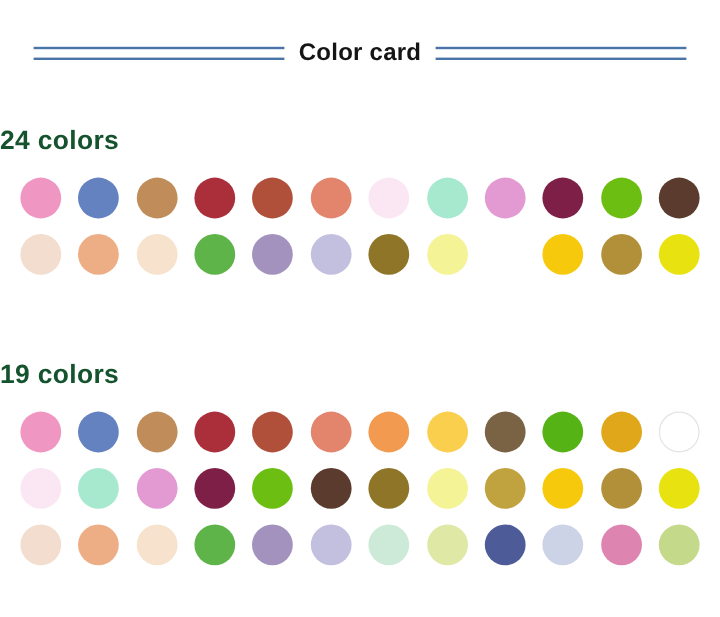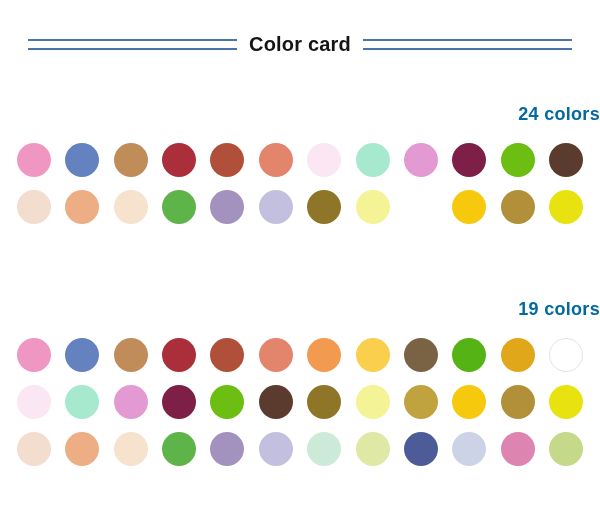--- a/index.html
+++ b/index.html
@@ -56,24 +56,24 @@
     line-height: 1;
   }
 
   
   .section {
     position: absolute;
     left: 0;
     width: 600px;
   }
   .section-title {
-    text-align: right;
-    font-size: 18px;
+    text-align: left;
+    font-size: 22px;
     font-weight: bold;
-    color: #0369a1;
+    color: #14532d;
     letter-spacing: 0.3px;
   }
 
   .swatch-grid {
     margin-top: 18px;
     padding-left: 17px;
     padding-right: 17px;
     display: flex;
     flex-direction: column;
     row-gap: 13px;

